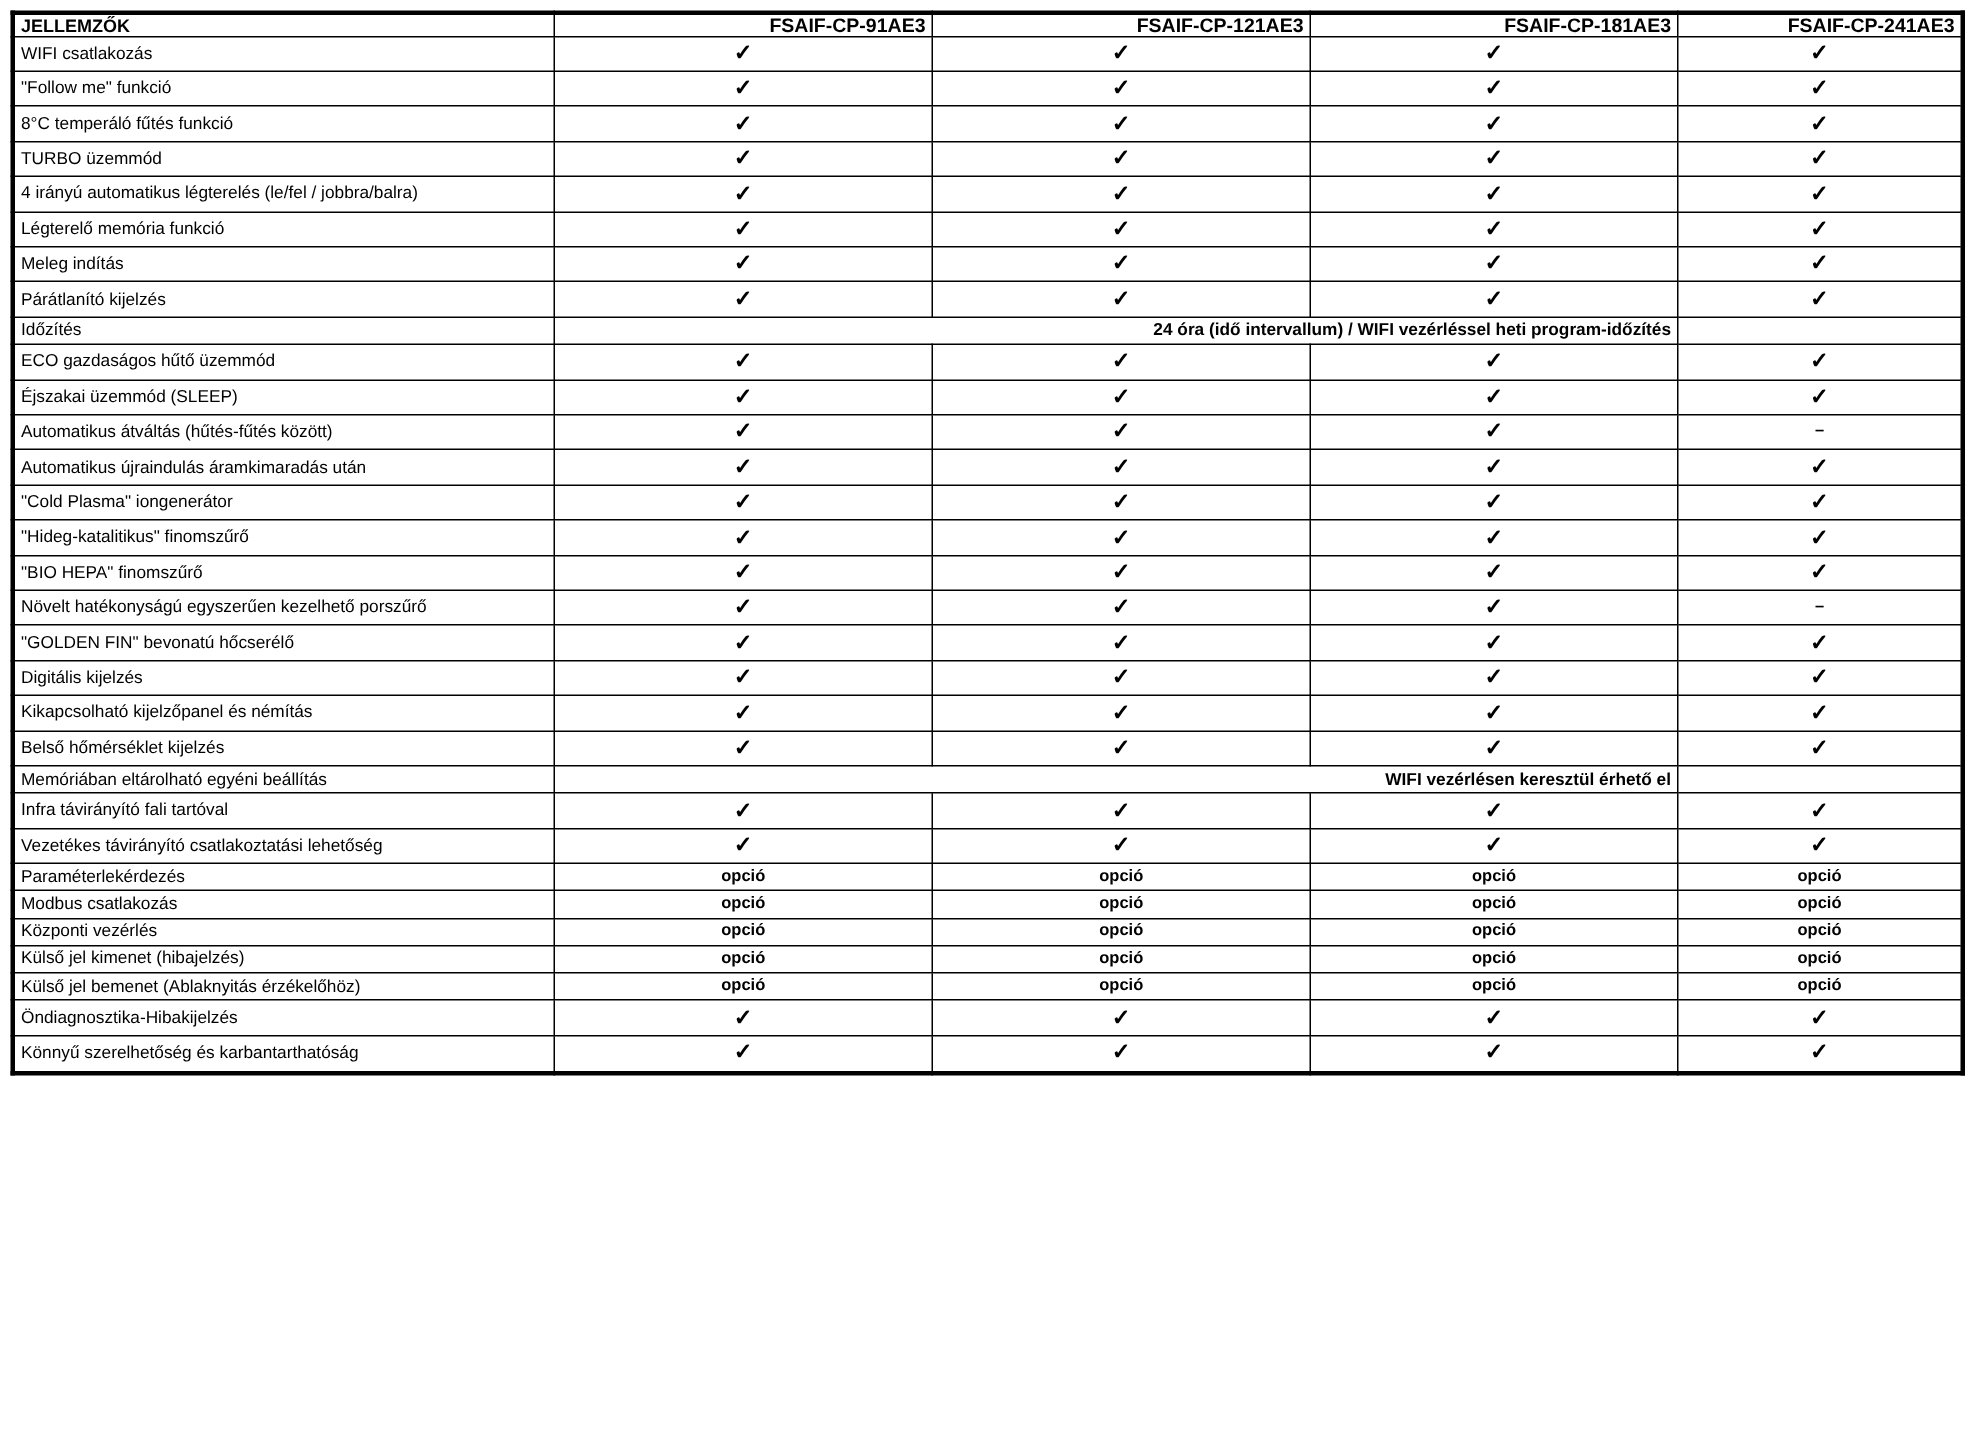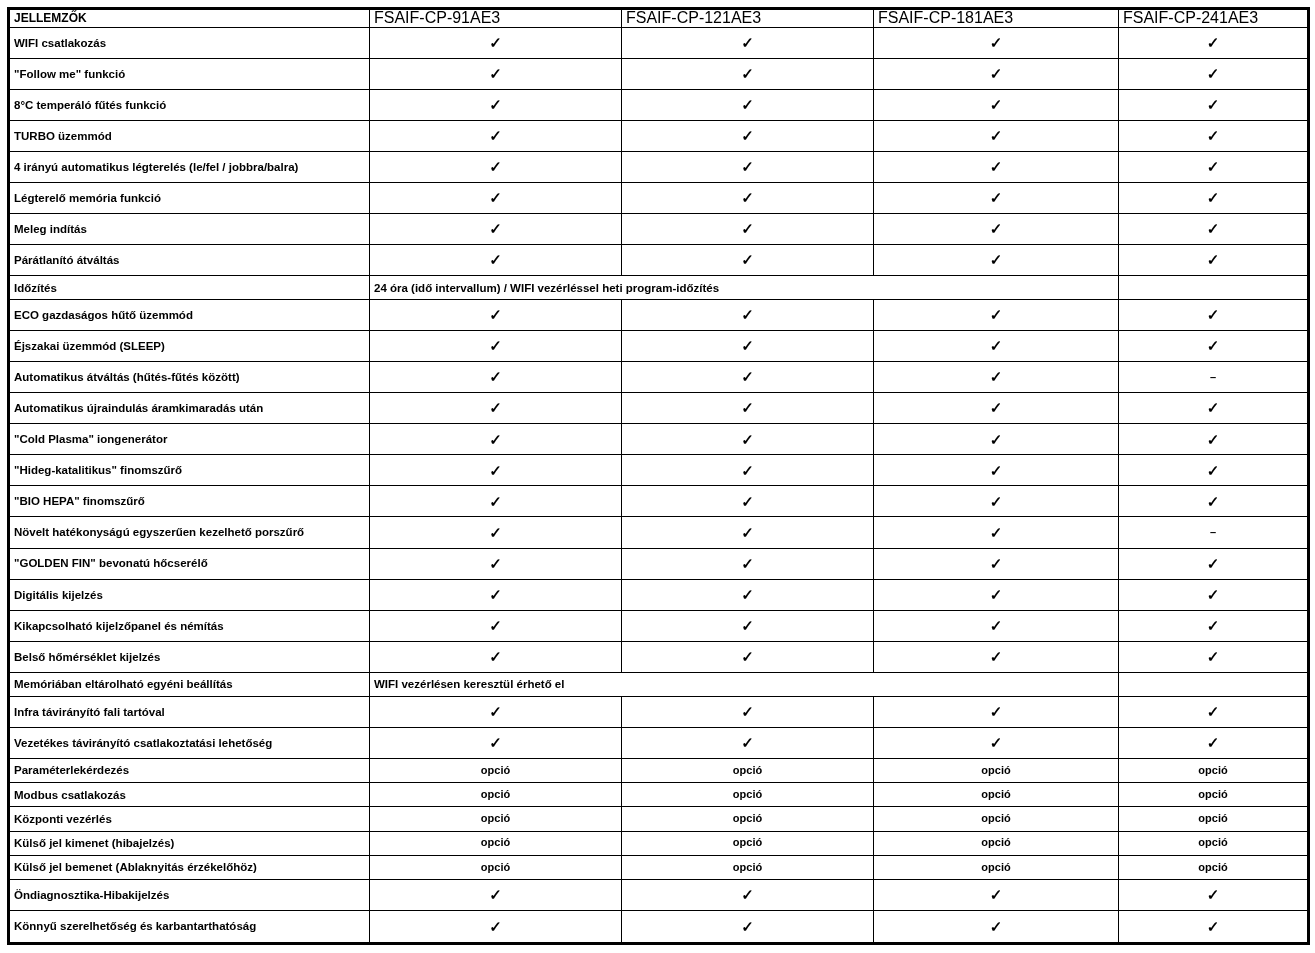--- a/index.html
+++ b/index.html
@@ -16,62 +16,62 @@
     height: 953px;
     background: #ffffff;
     font-family: "Liberation Sans", sans-serif;
     color: #000000;
   }
   table.features {
     position: absolute;
     left: 7px;
     top: 7px;
     width: 1300px;
-    height: 938px;
+    height: 710px;
     border-collapse: collapse;
     table-layout: fixed;
     border: 3px solid #000000;
   }
   table.features th,
   table.features td {
     border: 1.5px solid #000000;
     padding: 0 4px;
     overflow: hidden;
     white-space: nowrap;
     vertical-align: middle;
     line-height: 1.05;
   }
   th.feature-head {
     text-align: left;
     font-size: 12px;
     font-weight: bold;
     padding-left: 13px;
   }
   th.model-head {
-    text-align: left;
-    font-size: 16px;
-    font-weight: normal;
+    text-align: right;
+    font-size: 13px;
+    font-weight: bold;
   }
   td.feature {
     text-align: left;
     font-size: 11.5px;
-    font-weight: bold;
+    font-weight: normal;
     padding-left: 6px;
   }
   td.value {
     text-align: center;
     font-size: 11px;
     font-weight: bold;
   }
   td.value.check {
     font-size: 15px;
     font-weight: bold;
   }
   td.merged {
-    text-align: left;
+    text-align: right;
     font-size: 11.5px;
     font-weight: bold;
   }
 </style>
 </head>
 <body>
 
 <div class="sheet">
   <table class="features">
     <colgroup>
@@ -134,21 +134,21 @@
           <td class="value check">✓</td>
         </tr>
         <tr>
           <td class="feature">Meleg indítás</td>
           <td class="value check">✓</td>
           <td class="value check">✓</td>
           <td class="value check">✓</td>
           <td class="value check">✓</td>
         </tr>
         <tr>
-          <td class="feature">Párátlanító átváltás</td>
+          <td class="feature">Párátlanító kijelzés</td>
           <td class="value check">✓</td>
           <td class="value check">✓</td>
           <td class="value check">✓</td>
           <td class="value check">✓</td>
         </tr>
         <tr>
           <td class="feature">Időzítés</td>
           <td colspan="3" class="merged">24 óra (idő intervallum)  /  WIFI vezérléssel heti program-időzítés</td>
           <td class="value"></td>
         </tr>

